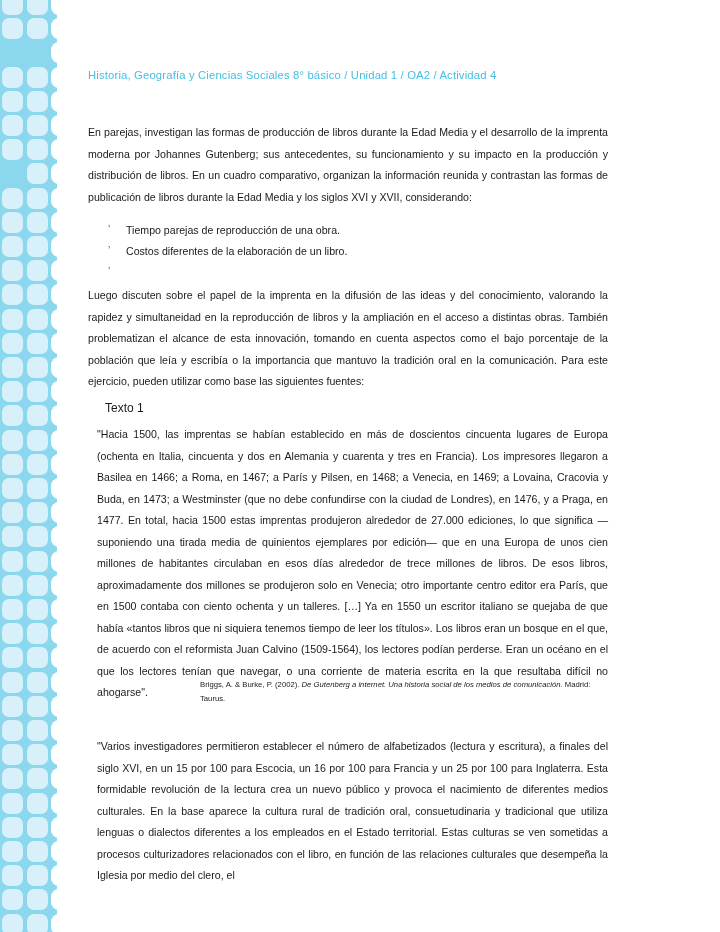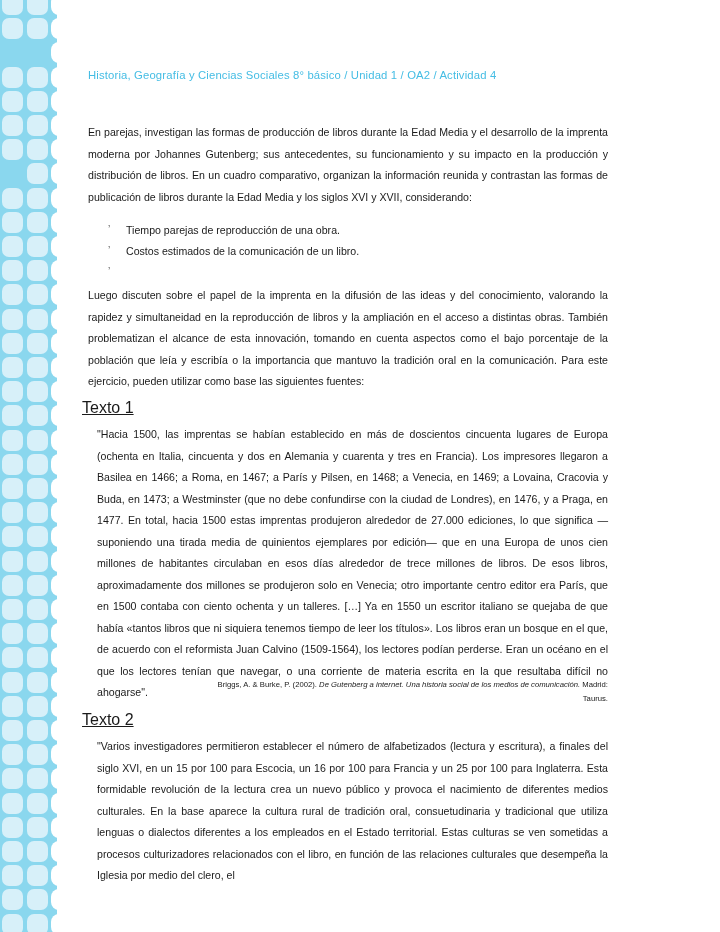--- a/index.html
+++ b/index.html
@@ -97,26 +97,25 @@
     left: 20px;
     top: -1px;
     font-size: 10px;
     color: #555;
   }
 
   #discussion-paragraph { top: 285px; }
 
   .source-label {
     position: absolute;
-    left: 82px;
+    left: 105px;
     width: 520px;
-    font-size: 16px;
+    font-size: 12px;
     line-height: 16px;
     color: #1a1a1a;
-    text-decoration: underline;
   }
   #texto-1-label { top: 400px; }
   #texto-2-label { top: 712px; }
 
   .quote-block {
     position: absolute;
     left: 97px;
     width: 511px;
     font-size: 10.6px;
     line-height: 21.5px;
@@ -126,21 +125,21 @@
   #texto-1-quote { top: 424px; }
   #texto-2-quote { top: 736px; }
 
   #texto-1-citation {
     position: absolute;
     left: 200px;
     top: 678px;
     width: 408px;
     font-size: 7.7px;
     line-height: 13.5px;
-    text-align: right;
+    text-align: left;
     font-style: italic;
     color: #1a1a1a;
   }
   #texto-1-citation .upright {
     font-style: normal;
   }
 </style>
 </head>
 <body>
 
@@ -270,34 +269,33 @@
 
   <div class="body-block" id="intro-paragraph">En parejas, investigan las formas de producción de libros durante la Edad Media y el desarrollo de la imprenta moderna por Johannes Gutenberg; sus antecedentes, su funcionamiento y su impacto en la producción y distribución de libros. En un cuadro comparativo, organizan la información reunida y contrastan las formas de publicación de libros durante la Edad Media y los siglos XVI y XVII, considerando:</div>
 
   <ul id="considerations-list">
     <li>
       <span class="bullet-mark">’</span>
       <span>Tiempo parejas de reproducción de una obra.</span>
     </li>
     <li>
       <span class="bullet-mark">’</span>
-      <span>Costos estimados de la comunicación de un libro.</span>
+      <span>Costos diferentes de la elaboración de un libro.</span>
     </li>
     <li>
       <span class="bullet-mark">’</span>
     </li>
   </ul>
 
   <div class="body-block" id="discussion-paragraph">Luego discuten sobre el papel de la imprenta en la difusión de las ideas y del conocimiento, valorando la rapidez y simultaneidad en la reproducción de libros y la ampliación en el acceso a distintas obras. También problematizan el alcance de esta innovación, tomando en cuenta aspectos como el bajo porcentaje de la población que leía y escribía o la importancia que mantuvo la tradición oral en la comunicación. Para este ejercicio, pueden utilizar como base las siguientes fuentes:</div>
 
   <div class="source-label" id="texto-1-label">Texto 1</div>
 
   <div class="quote-block" id="texto-1-quote">"Hacia 1500, las imprentas se habían establecido en más de doscientos cincuenta lugares de Europa (ochenta en Italia, cincuenta y dos en Alemania y cuarenta y tres en Francia). Los impresores llegaron a Basilea en 1466; a Roma, en 1467; a París y Pilsen, en 1468; a Venecia, en 1469; a Lovaina, Cracovia y Buda, en 1473; a Westminster (que no debe confundirse con la ciudad de Londres), en 1476, y a Praga, en 1477. En total, hacia 1500 estas imprentas produjeron alrededor de 27.000 ediciones, lo que significa —suponiendo una tirada media de quinientos ejemplares por edición— que en una Europa de unos cien millones de habitantes circulaban en esos días alrededor de trece millones de libros. De esos libros, aproximadamente dos millones se produjeron solo en Venecia; otro importante centro editor era París, que en 1500 contaba con ciento ochenta y un talleres. […] Ya en 1550 un escritor italiano se quejaba de que había «tantos libros que ni siquiera tenemos tiempo de leer los títulos». Los libros eran un bosque en el que, de acuerdo con el reformista Juan Calvino (1509-1564), los lectores podían perderse. Eran un océano en el que los lectores tenían que navegar, o una corriente de materia escrita en la que resultaba difícil no ahogarse".</div>
 
   <div id="texto-1-citation">
     <span class="upright">Briggs, A. &amp; Burke, P. (2002).</span><span> De Gutenberg a internet. Una historia social de los medios de comunicación.</span><span class="upright"> Madrid: Taurus.</span>
   </div>
 
-  <div class="source-label" id="texto-2-label">Texto 2</div>
 
   <div class="quote-block" id="texto-2-quote">"Varios investigadores permitieron establecer el número de alfabetizados (lectura y escritura), a finales del siglo XVI, en un 15 por 100 para Escocia, un 16 por 100 para Francia y un 25 por 100 para Inglaterra. Esta formidable revolución de la lectura crea un nuevo público y provoca el nacimiento de diferentes medios culturales. En la base aparece la cultura rural de tradición oral, consuetudinaria y tradicional que utiliza lenguas o dialectos diferentes a los empleados en el Estado territorial. Estas culturas se ven sometidas a procesos culturizadores relacionados con el libro, en función de las relaciones culturales que desempeña la Iglesia por medio del clero, el</div>
 
 </div>
 
 </body></html>

